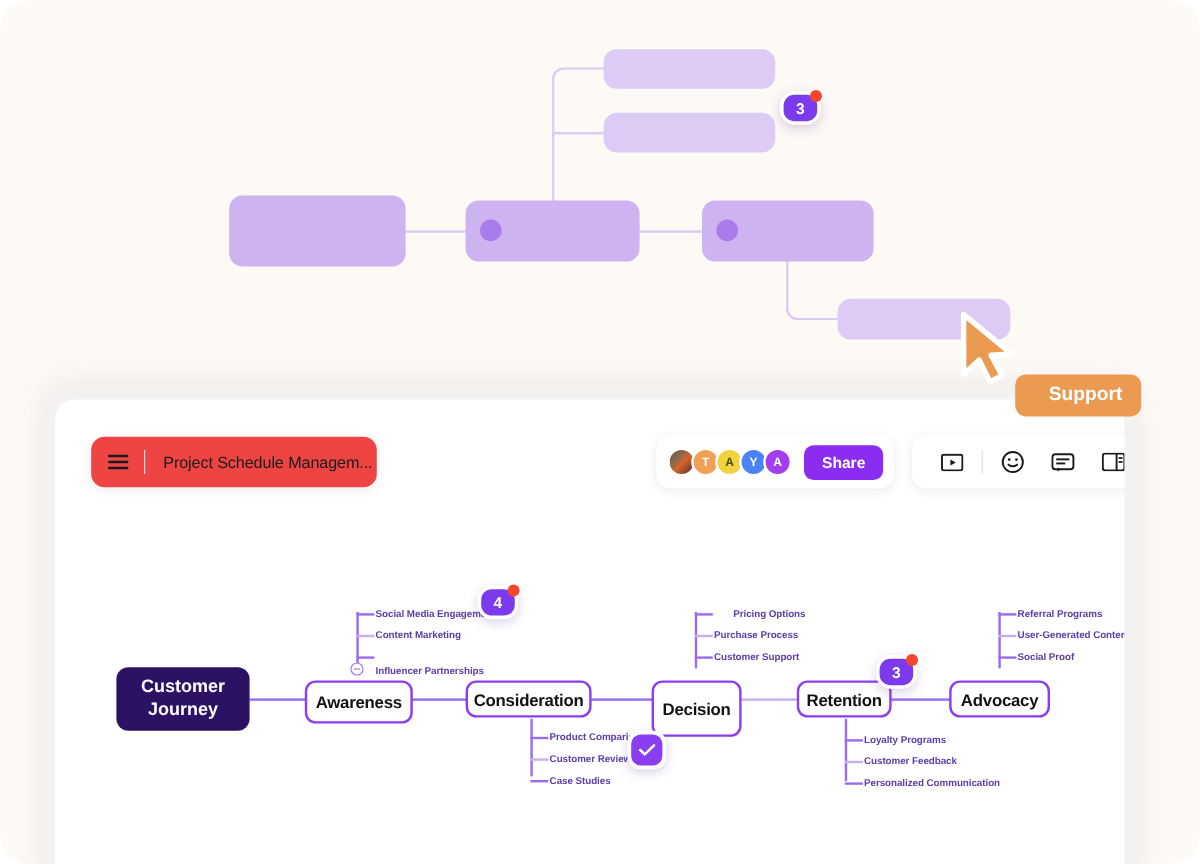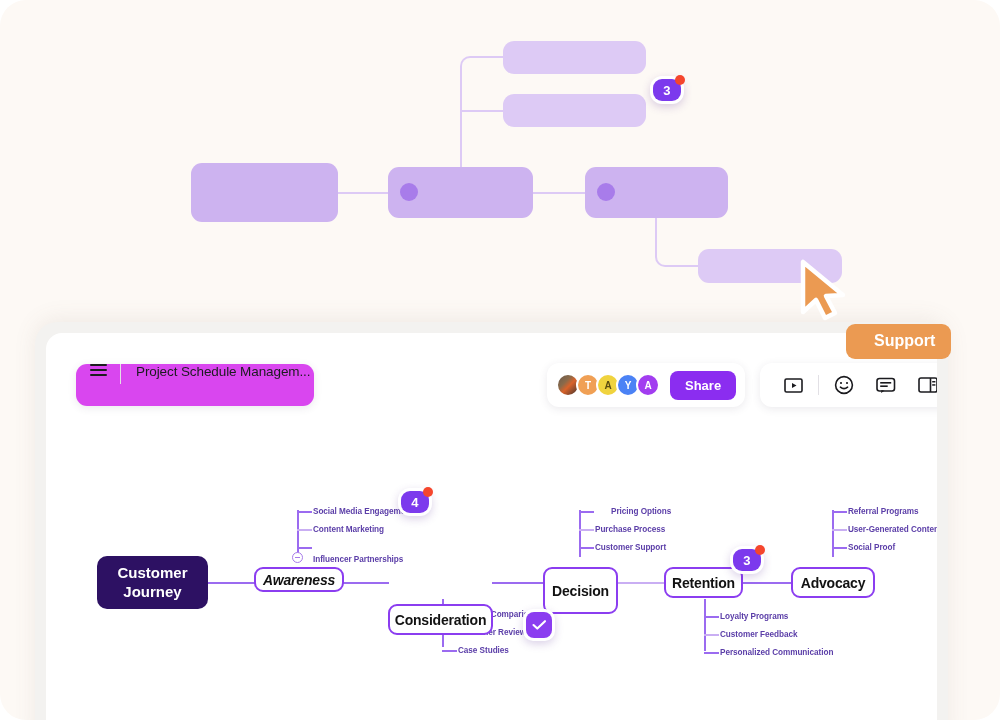--- a/index.html
+++ b/index.html
@@ -93,24 +93,24 @@
     background: #ffffff;
     border-radius: 16px 16px 0 0;
     overflow: hidden;
   }
 
   
   #titlebar-pill {
     position: absolute;
     left: 30px; top: 31px;
     width: 238px; height: 42px;
-    background: #d946ef;
+    background: #ef4444;
     border-radius: 11px;
     box-shadow: 0 2px 9px rgba(60,50,80,.10);
-    display: flex; align-items: flex-start;
+    display: flex; align-items: center;
   }
   #hamburger {
     width: 44px; display: flex; flex-direction: column;
     align-items: center; justify-content: center; gap: 3px;
     cursor: pointer;
   }
   #hamburger i { display:block; width: 17px; height: 2px; background: #1b1b1f; border-radius: 1px; }
   #tb-sep { width: 1px; height: 20px; background: #e2e0e5; }
   #doc-title {
     flex: 1;
@@ -355,23 +355,23 @@
       <div class="leaf" style="left:802px; top:192px;">User-Generated Content</div>
       <div class="leaf" style="left:802px; top:210px;">Social Proof</div>
 
       <div style="position:absolute; left:51px; top:223px; width:111px; height:53px; background:#2d1163; border-radius:10px; color:#fff; font-size:15px; font-weight:700; line-height:1.25; display:flex; align-items:center; justify-content:center; text-align:center; cursor:pointer;">
         <span>
           <span>Customer</span><br>
           <span>Journey</span>
         </span>
       </div>
 
-      <div class="mm-node" style="left:208px; top:234px; width:90px; height:25px;font-style:italic;">Awareness</div>
-
-      <div class="mm-node" style="left:342px; top:234px; width:105px; height:31px;margin-top:37px;">Consideration</div>
+      <div class="mm-node" style="left:208px; top:234px; width:90px; height:36px;">Awareness</div>
+
+      <div class="mm-node" style="left:342px; top:234px; width:105px; height:31px;">Consideration</div>
 
       <div class="mm-node" style="left:497px; top:234px; width:75px; height:47px;">Decision</div>
 
       <div class="mm-node" style="left:618px; top:234px; width:79px; height:31px;">Retention</div>
 
       <div class="mm-node" style="left:745px; top:234px; width:84px; height:31px;">Advocacy</div>
 
       <div style="position:absolute; left:246px; top:219px; width:11px; height:11px; border:1.4px solid #a87cea; border-radius:50%; background:#fff; cursor:pointer;">
         <div style="position:absolute; left:1.6px; top:3.5px; width:5px; height:1.4px; background:#a87cea;"></div>
       </div>
@@ -395,15 +395,15 @@
       </div>
     </div>
   </div>
 
   <div style="position:absolute; left:795px; top:258px;">
     <svg width="62" height="66" viewBox="0 0 62 66">
       <path d="M8 4 L8 54 L21 42 L30 60 L40 55 L31 38 L48 37 Z" fill="#eb9a52" stroke="#ffffff" stroke-width="4.5" stroke-linejoin="round"></path>
     </svg>
   </div>
 
-  <div class="tip" style="left:846px; top:324px;padding-left:28px;">Support</div>
+  <div class="tip" style="left:846px; top:312px;padding-left:28px;">Support</div>
 
 </div>
 
 </body></html>

